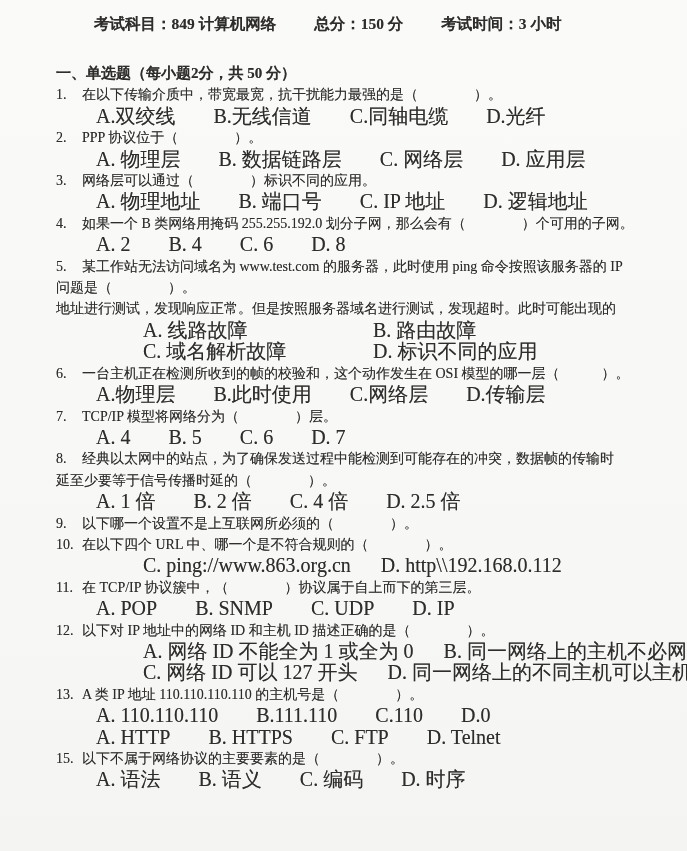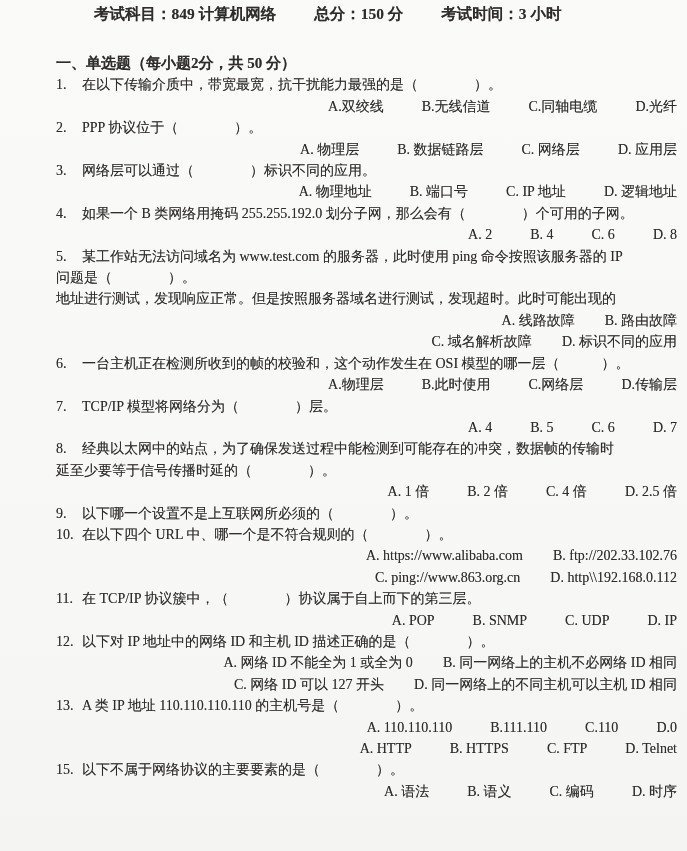--- a/index.html
+++ b/index.html
@@ -9,21 +9,21 @@
     height: 851px;
     overflow: hidden;
     background: linear-gradient(180deg, #fafaf8 0%, #f7f7f5 70%, #f4f4f2 100%);
     font-family: "Liberation Serif", "DejaVu Serif", serif;
     color: #2e2d2b;
   }
   .page {
     box-sizing: border-box;
     width: 687px;
     height: 851px;
-    padding: 3px 10px 0 56px;
+    padding: 13px 10px 0 56px;
   }
   .scan-text {
     text-shadow: 0 0 0.6px rgba(70, 68, 64, 0.55);
   }
   .header {
     display: flex;
     gap: 38px;
     margin-left: 38px;
     font-weight: bold;
     font-size: 15.5px;
@@ -43,24 +43,23 @@
     font-size: 14px;
     line-height: 21.4px;
     white-space: nowrap;
   }
   .q-num {
     display: inline-block;
     min-width: 26px;
   }
   .opt-row {
     padding-left: 40px;
-    font-size: 14px;
+    font-size: 20px;
     line-height: 21.4px;
     white-space: nowrap;
-    text-align: right;
   }
   .opt { margin-right: 38px; }
   .opt:last-child { margin-right: 0; }
   .opt-row.cols2 .opt:first-child {
     display: inline-block;
     min-width: 200px;
     margin-right: 30px;
     margin-left: 47px;
   }
 </style>
@@ -109,21 +108,20 @@
       <div class="question">
         <div class="q-line"><span class="q-num">8.</span><span class="q-text">经典以太网中的站点，为了确保发送过程中能检测到可能存在的冲突，数据帧的传输时</span></div>
         <div class="q-line cont">延至少要等于信号传播时延的（　　　　）。</div>
         <div class="opt-row"><span class="opt">A. 1 倍</span><span class="opt">B. 2 倍</span><span class="opt">C. 4 倍</span><span class="opt">D. 2.5 倍</span></div>
       </div>
       <div class="question">
         <div class="q-line"><span class="q-num">9.</span><span class="q-text">以下哪一个设置不是上互联网所必须的（　　　　）。</span></div>
       </div>
       <div class="question">
         <div class="q-line"><span class="q-num">10.</span><span class="q-text">在以下四个 URL 中、哪一个是不符合规则的（　　　　）。</span></div>
-        <div class="opt-row cols2"><span class="opt">A. https://www.alibaba.com</span><span class="opt">B. ftp://202.33.102.76</span></div>
         <div class="opt-row cols2"><span class="opt">C. ping://www.863.org.cn</span><span class="opt">D. http\\192.168.0.112</span></div>
       </div>
       <div class="question">
         <div class="q-line"><span class="q-num">11.</span><span class="q-text">在 TCP/IP 协议簇中，（　　　　）协议属于自上而下的第三层。</span></div>
         <div class="opt-row"><span class="opt">A. POP</span><span class="opt">B. SNMP</span><span class="opt">C. UDP</span><span class="opt">D. IP</span></div>
       </div>
       <div class="question">
         <div class="q-line"><span class="q-num">12.</span><span class="q-text">以下对 IP 地址中的网络 ID 和主机 ID 描述正确的是（　　　　）。</span></div>
         <div class="opt-row cols2"><span class="opt">A. 网络 ID 不能全为 1 或全为 0</span><span class="opt">B. 同一网络上的主机不必网络 ID 相同</span></div>
         <div class="opt-row cols2"><span class="opt">C. 网络 ID 可以 127 开头</span><span class="opt">D. 同一网络上的不同主机可以主机 ID 相同</span></div>

